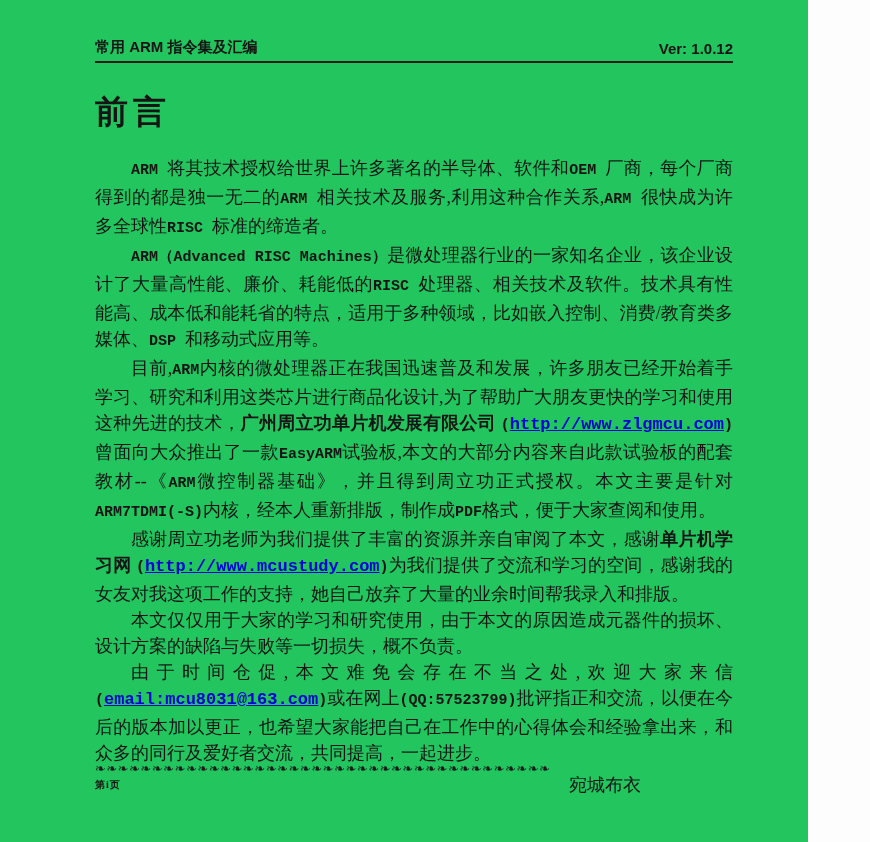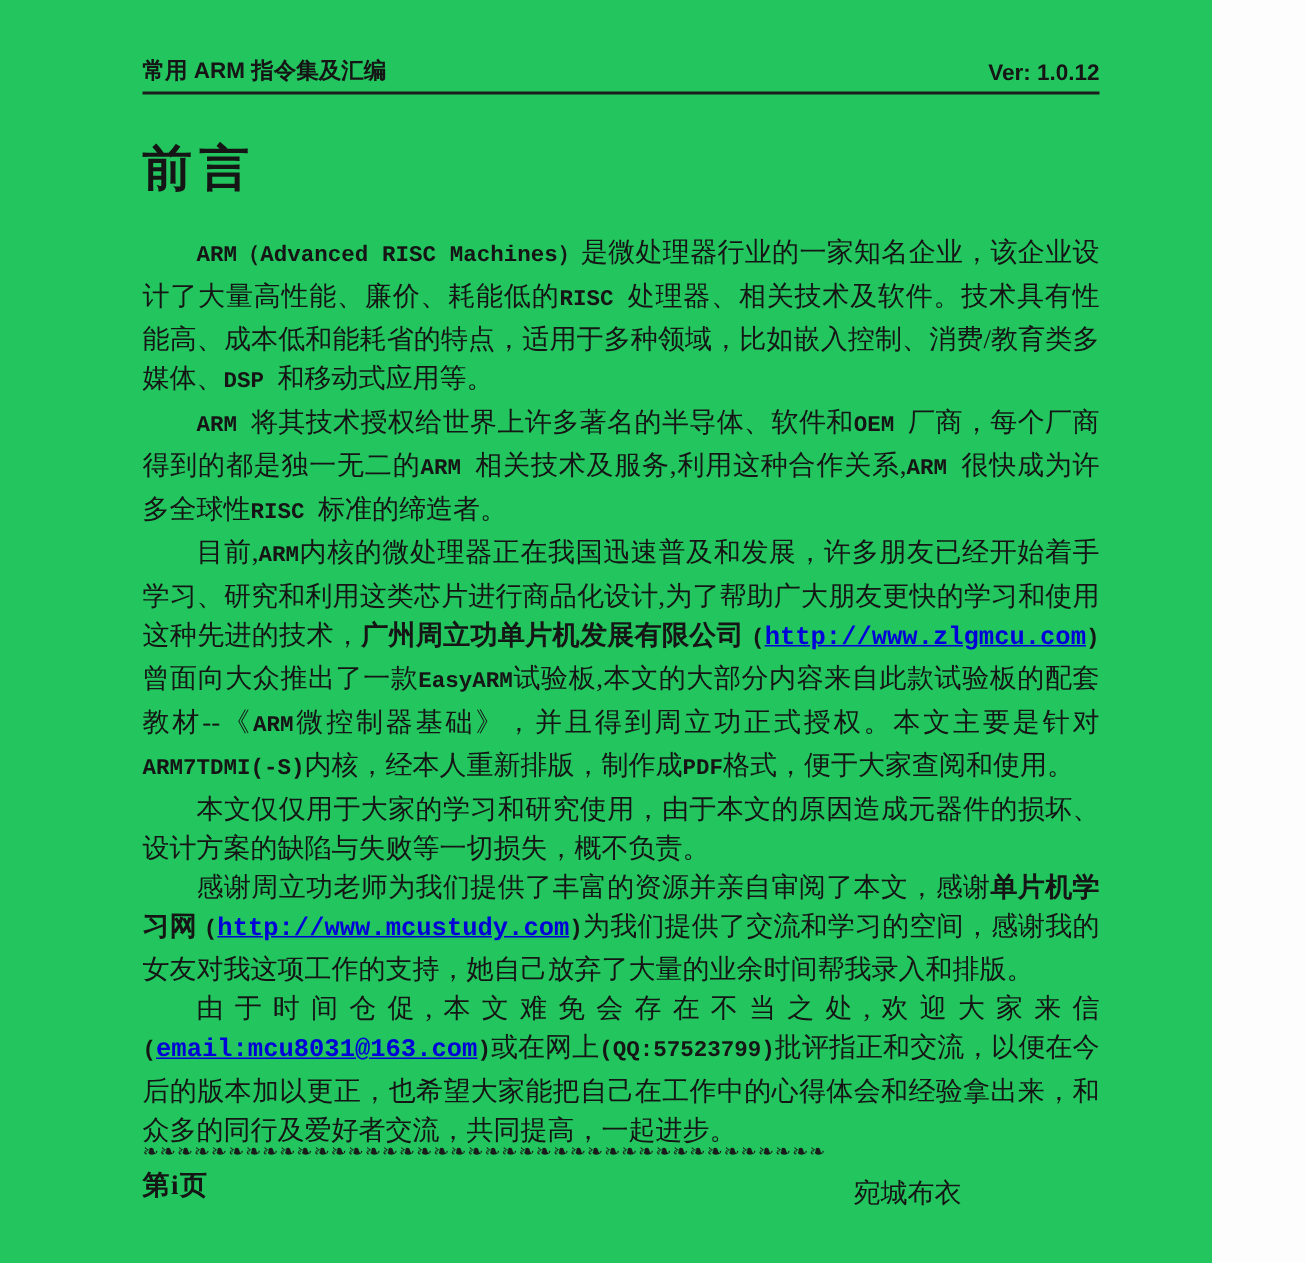--- a/index.html
+++ b/index.html
@@ -35,58 +35,58 @@
     font-family:"Liberation Mono","DejaVu Sans Mono",monospace;
     font-weight:bold;font-size:15px;
   }
   a.link{
     font-family:"Liberation Mono","DejaVu Sans Mono",monospace;
     font-weight:bold;font-size:17px;
     color:#0000d8;text-decoration:underline;cursor:pointer;
   }
 
   
-  .signature{margin-top:14px;text-align:right;font-size:18px;line-height:30px;}
+  .signature{margin-top:4px;text-align:right;font-size:18px;line-height:30px;}
   .sig-name{padding-right:92px;}
   .sig-date{padding-right:50px;}
 
   
   .footer{position:absolute;left:95px;right:75px;top:762px;}
   .ornament{
     font-family:"DejaVu Sans",sans-serif;
     font-size:13px;line-height:14px;letter-spacing:0.5px;
     white-space:nowrap;overflow:hidden;color:#1b1b1b;
   }
   .footer-line{
     display:flex;justify-content:space-between;align-items:baseline;
     margin-top:2px;
     font-family:"Liberation Sans","DejaVu Sans",sans-serif;
     font-weight:bold;font-size:14.5px;letter-spacing:0.6px;
   }
-  .page-num{font-family:"Liberation Serif","DejaVu Serif",serif;font-size:18px;font-weight:bold;letter-spacing:1px;text-align:center;}
+  .page-num{font-family:"Liberation Serif","DejaVu Serif",serif;font-size:10px;font-weight:bold;letter-spacing:1px;text-align:center;}
 </style>
 </head>
 <body>
 
 <div class="page">
   <div class="content">
 
     <div class="header">
       <span>常用 ARM 指令集及汇编</span>
       <span>Ver: 1.0.12</span>
     </div>
 
     <h1 class="doc-title">前言</h1>
 
     <div class="body-text">
+        <p class="para"><span class="lat">ARM </span><span class="cn">将其技术授权给世界上许多著名的半导体、软件和</span><span class="lat">OEM </span><span class="cn">厂商，每个厂商得到的都是独一无二的</span><span class="lat">ARM </span><span class="cn">相关技术及服务,利用这种合作关系,</span><span class="lat">ARM </span><span class="cn">很快成为许多全球性</span><span class="lat">RISC </span><span class="cn">标准的缔造者。</span></p>
         <p class="para"><span class="lat">ARM（Advanced RISC Machines）</span><span class="cn">是微处理器行业的一家知名企业，该企业设计了大量高性能、廉价、耗能低的</span><span class="lat">RISC </span><span class="cn">处理器、相关技术及软件。技术具有性能高、成本低和能耗省的特点，适用于多种领域，比如嵌入控制、消费/教育类多媒体、</span><span class="lat">DSP </span><span class="cn">和移动式应用等。</span></p>
-        <p class="para"><span class="lat">ARM </span><span class="cn">将其技术授权给世界上许多著名的半导体、软件和</span><span class="lat">OEM </span><span class="cn">厂商，每个厂商得到的都是独一无二的</span><span class="lat">ARM </span><span class="cn">相关技术及服务,利用这种合作关系,</span><span class="lat">ARM </span><span class="cn">很快成为许多全球性</span><span class="lat">RISC </span><span class="cn">标准的缔造者。</span></p>
         <p class="para"><span class="cn">目前,</span><span class="lat">ARM</span><span class="cn">内核的微处理器正在我国迅速普及和发展，许多朋友已经开始着手学习、研究和利用这类芯片进行商品化设计,为了帮助广大朋友更快的学习和使用这种先进的技术，</span><span class="cnb">广州周立功单片机发展有限公司 </span><span class="lat">(</span><a class="link" href="#">http://www.zlgmcu.com</a><span class="lat">)</span><span class="cn">曾面向大众推出了一款</span><span class="lat">EasyARM</span><span class="cn">试验板,本文的大部分内容来自此款试验板的配套教材--《</span><span class="lat">ARM</span><span class="cn">微控制器基础》，并且得到周立功正式授权。本文主要是针对</span><span class="lat">ARM7TDMI(-S)</span><span class="cn">内核，经本人重新排版，制作成</span><span class="lat">PDF</span><span class="cn">格式，便于大家查阅和使用。</span></p>
+        <p class="para"><span class="cn">感谢周立功老师为我们提供了丰富的资源并亲自审阅了本文，感谢</span><span class="cnb">单片机学习网 </span><span class="lat">(</span><a class="link" href="#">http://www.mcustudy.com</a><span class="lat">)</span><span class="cn">为我们提供了交流和学习的空间，感谢我的女友对我这项工作的支持，她自己放弃了大量的业余时间帮我录入和排版。</span></p>
         <p class="para"><span class="cn">本文仅仅用于大家的学习和研究使用，由于本文的原因造成元器件的损坏、设计方案的缺陷与失败等一切损失，概不负责。</span></p>
-        <p class="para"><span class="cn">感谢周立功老师为我们提供了丰富的资源并亲自审阅了本文，感谢</span><span class="cnb">单片机学习网 </span><span class="lat">(</span><a class="link" href="#">http://www.mcustudy.com</a><span class="lat">)</span><span class="cn">为我们提供了交流和学习的空间，感谢我的女友对我这项工作的支持，她自己放弃了大量的业余时间帮我录入和排版。</span></p>
         <p class="para"><span class="cn">由于时间仓促,本文难免会存在不当之处,欢迎大家来信</span><span class="lat">(</span><a class="link" href="#">email:mcu8031@163.com</a><span class="lat">)</span><span class="cn">或在网上</span><span class="lat">(QQ:57523799)</span><span class="cn">批评指正和交流，以便在今后的版本加以更正，也希望大家能把自己在工作中的心得体会和经验拿出来，和众多的同行及爱好者交流，共同提高，一起进步。</span></p>
       </div>
 
     <div class="signature">
       <div class="sig-name">宛城布衣</div>
     </div>
 
   </div>
 
   <div class="footer">

